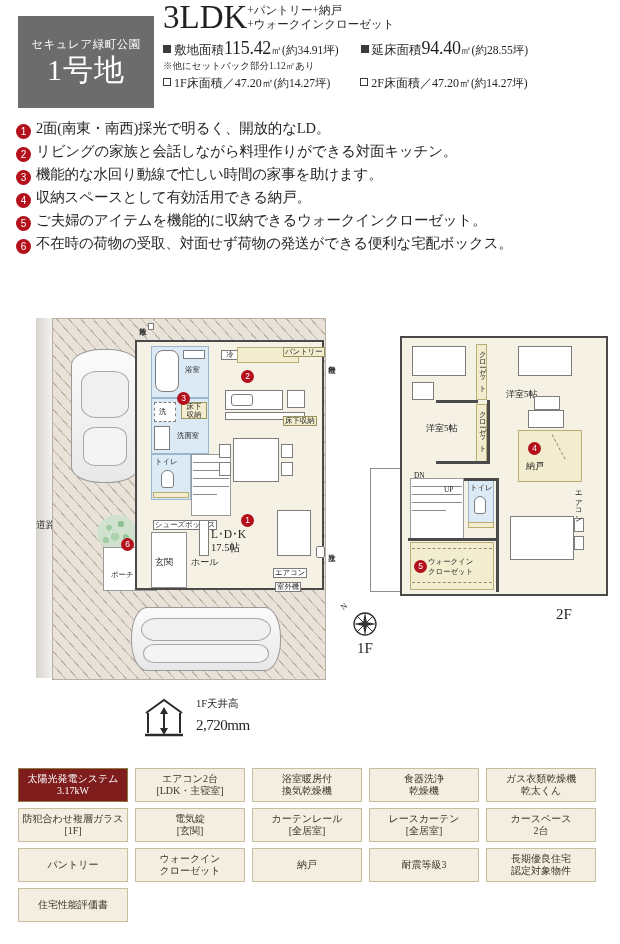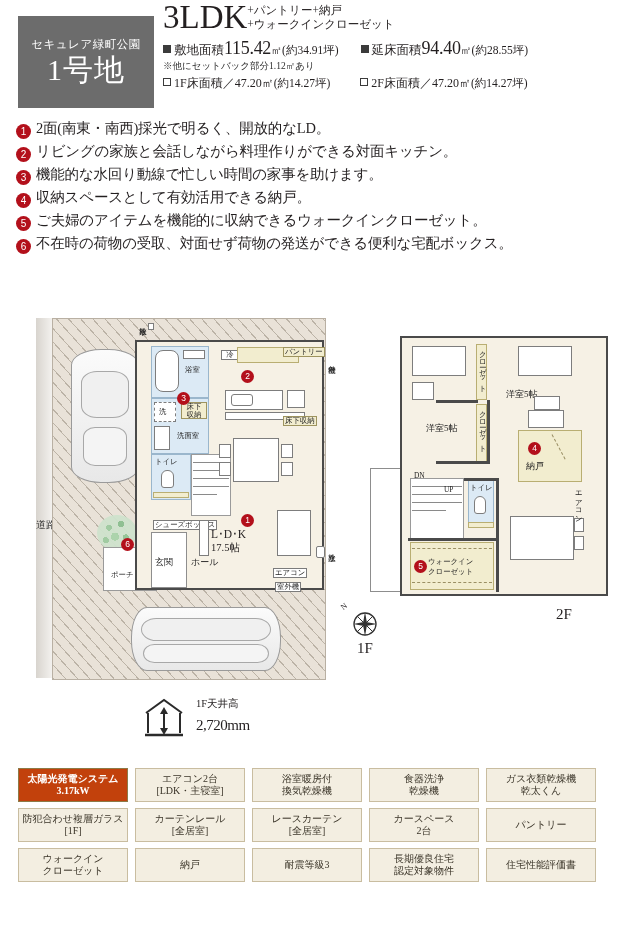--- a/index.html
+++ b/index.html
@@ -144,21 +144,21 @@
 
   
   .tags{position:absolute;left:18px;top:768px;width:586px;
         display:flex;flex-wrap:wrap;gap:6px 7px;}
   .tag{
     width:110px;height:34px;box-sizing:border-box;
     background:#f3eee1;border:1px solid #c9bda0;
     display:flex;align-items:center;justify-content:center;text-align:center;
     font-size:10px;line-height:12px;color:#3b3529;padding:0 2px;
   }
-  .tag.hl{background:#c2410c;border-color:#8d7a47;color:#ffffff;font-weight:bold;}
+  .tag.hl{background:#7f1d1d;border-color:#8d7a47;color:#ffffff;}
 </style>
 </head>
 <body>
 
 <div class="page">
 
   <div class="header">
 
     <div class="badge">
       <div class="badge-sub">セキュレア緑町公園</div>
@@ -457,20 +457,26 @@
         </div>
       </div>
     <div class="tag">
         <div>
           <div>防犯合わせ複層ガラス</div>
           <div>[1F]</div>
         </div>
       </div>
     <div class="tag">
         <div>
+          <div>電気錠</div>
+          <div>[玄関]</div>
+        </div>
+      </div>
+    <div class="tag">
+        <div>
           <div>カーテンレール</div>
           <div>[全居室]</div>
         </div>
       </div>
     <div class="tag">
         <div>
           <div>レースカーテン</div>
           <div>[全居室]</div>
         </div>
       </div>

